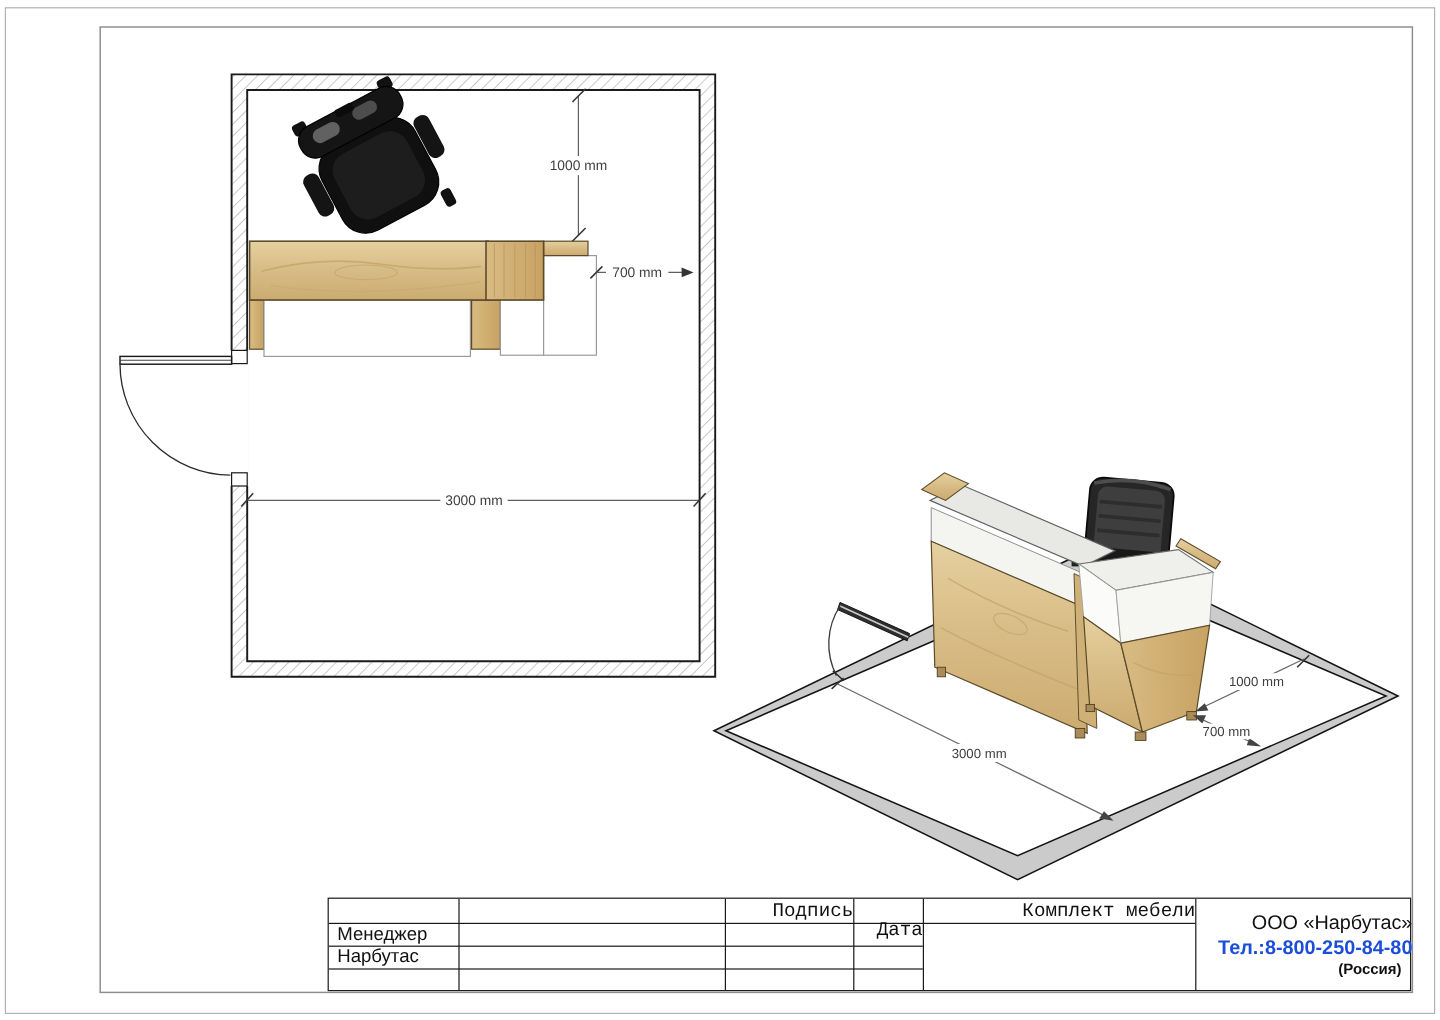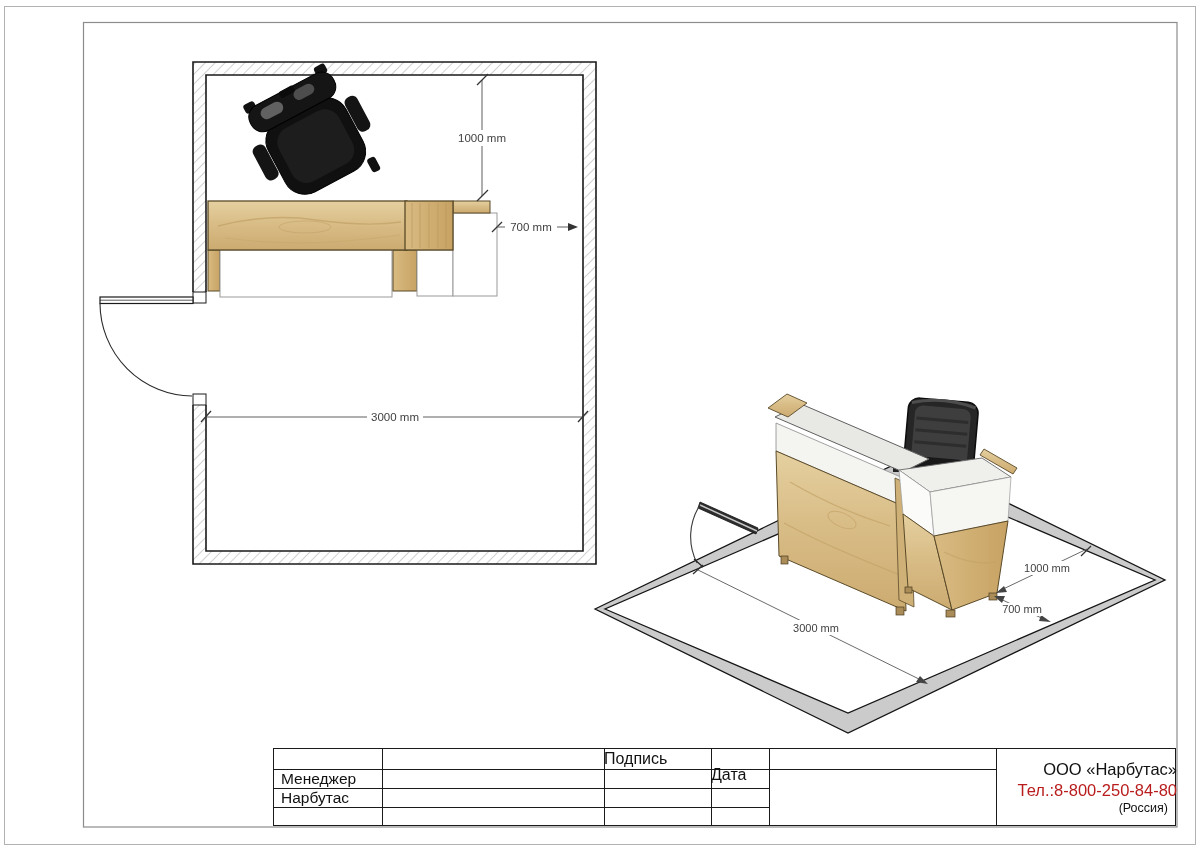--- a/index.html
+++ b/index.html
@@ -8,28 +8,28 @@
   .stage{position:absolute;left:0;top:0;width:1200px;height:850px;padding-left:31px;}
   svg{position:absolute;left:0;top:0;}
   svg text{font-family:"Liberation Sans", sans-serif;}
 
   
   .tblock{position:absolute;left:273px;top:748px;width:903px;height:78px;
           border:1.4px solid #1a1a1a;box-sizing:border-box;background:#fff;}
   .tblock .vline{position:absolute;top:0;bottom:0;width:0;border-left:1.2px solid #1a1a1a;}
   .tblock .hline{position:absolute;height:0;border-top:1.2px solid #1a1a1a;}
   .tcell{position:absolute;color:#111;white-space:nowrap;overflow:hidden;}
-  .tcell.center{text-align:left;}
+  .tcell.center{text-align:right;font-family:Liberation Mono, monospace;}
   .lbl{font-size:15.5px;line-height:19px;padding-left:7px;}
   .hdr{font-size:16px;line-height:20px;}
   .company{position:absolute;left:722px;top:0;width:181px;height:76px;
            display:flex;flex-direction:column;justify-content:center;align-items:flex-end;}
   .company .l1{font-size:16.5px;color:#111;}
-  .company .l2{font-size:16.5px;font-weight:400;color:#b91c1c;margin-top:2px;}
-  .company .l3{font-size:12.5px;font-weight:400;color:#111;align-self:flex-end;padding-right:9px;margin-top:1px;}
+  .company .l2{font-size:16.5px;font-weight:700;color:#1d4ed8;margin-top:2px;}
+  .company .l3{font-size:12.5px;font-weight:700;color:#111;align-self:flex-end;padding-right:9px;margin-top:1px;}
 </style>
 </head>
 <body>
 
 <div class="stage">
 
 <svg width="1200" height="850" viewBox="0 0 1200 850">
   <defs>
     <pattern id="hatch" width="7" height="7" patternUnits="userSpaceOnUse" patternTransform="rotate(45)">
       <rect width="7" height="7" fill="#ffffff"></rect>
@@ -198,20 +198,21 @@
   <div class="vline" style="left:495px"></div>
   <div class="vline" style="left:722px"></div>
   <div class="hline" style="top:20px;left:0;width:722px"></div>
   <div class="hline" style="top:39px;left:0;width:495px"></div>
   <div class="hline" style="top:58px;left:0;width:495px"></div>
 
   <div class="tcell lbl" style="left:0;top:20px;width:108px">Менеджер</div>
   <div class="tcell lbl" style="left:0;top:39px;width:108px">Нарбутас</div>
   <div class="tcell hdr center" style="left:330px;top:0;width:107px">Подпись</div>
   <div class="tcell hdr center" style="left:437px;top:16px;width:58px">Дата</div>
+  <div class="tcell hdr center" style="left:495px;top:0;width:227px">Комплект мебели</div>
 
   <div class="company">
     <div class="l1">ООО «Нарбутас»</div>
     <div class="l2">Тел.:8-800-250-84-80</div>
     <div class="l3">(Россия)</div>
   </div>
 </div>
 
 </div>
 

